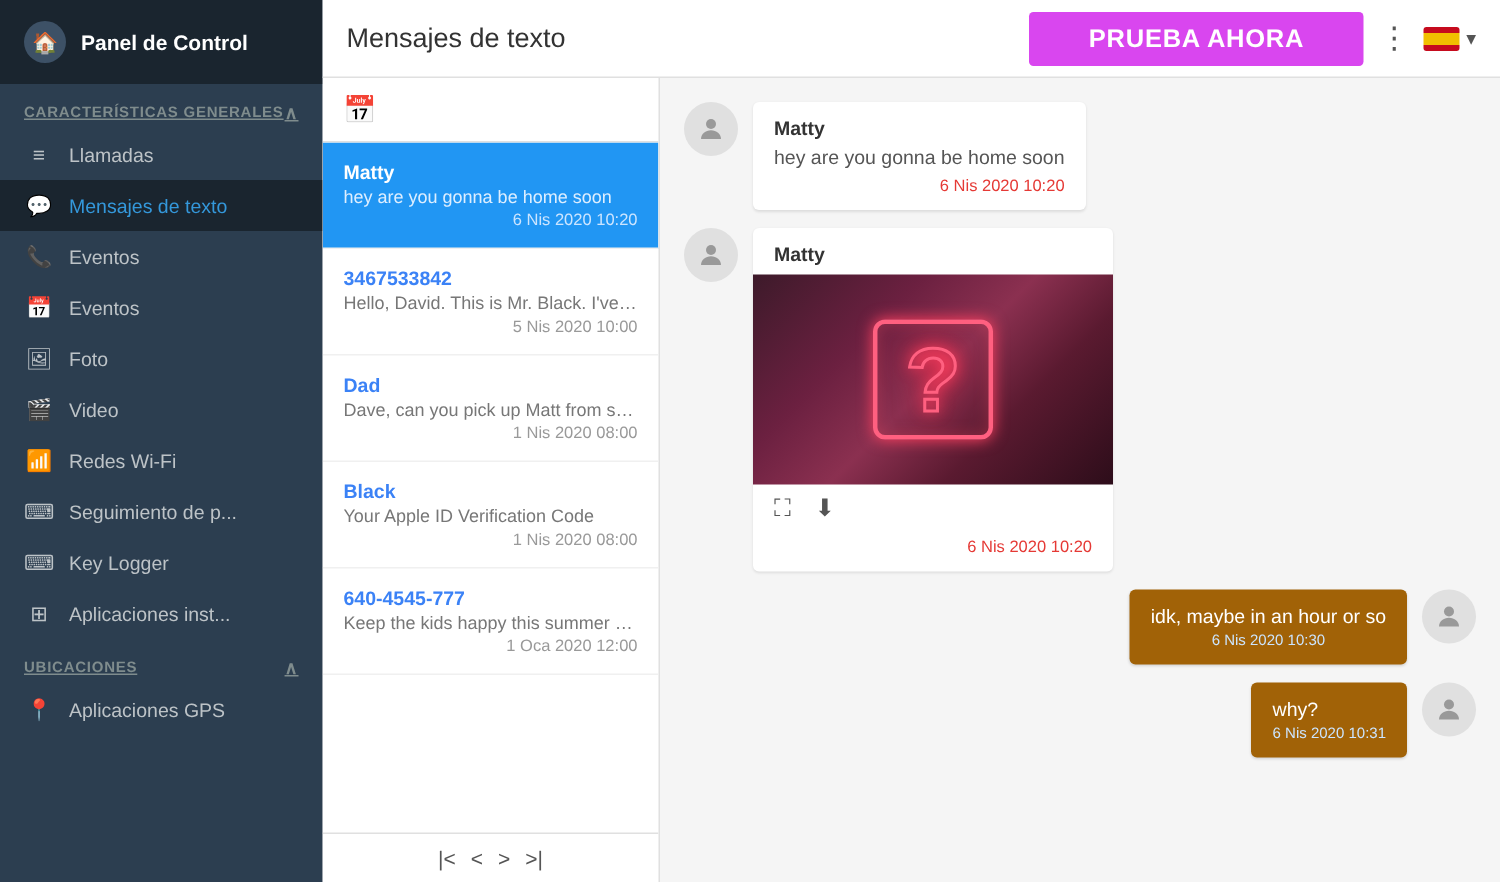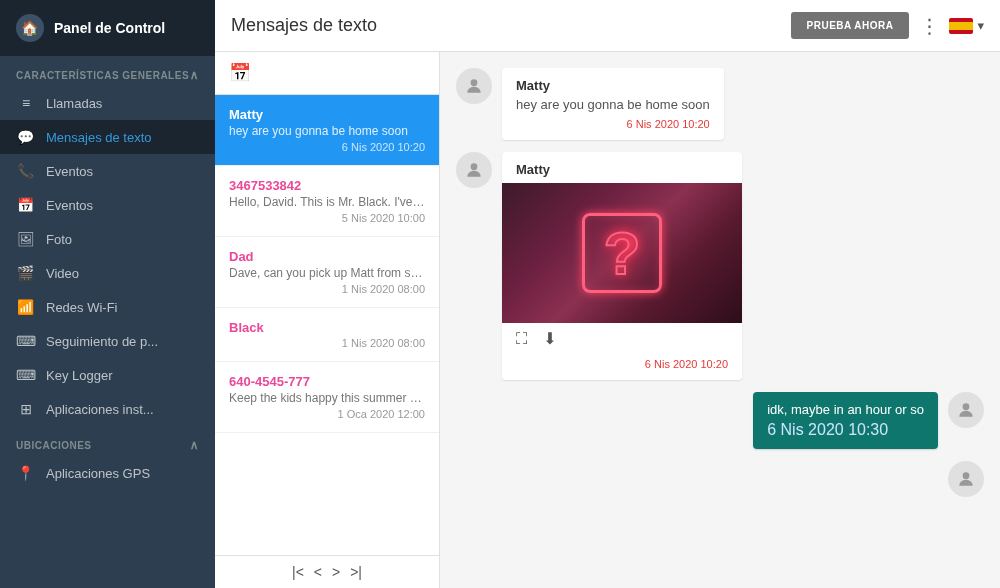--- a/index.html
+++ b/index.html
@@ -34,20 +34,21 @@
     .sidebar-title { font-size: 14px; font-weight: 600; color: #fff; text-align: center; }
     .section-label {
       font-size: 10px;
       font-weight: 700;
       color: #7f8c8d;
       padding: 12px 16px 4px;
       letter-spacing: 0.5px;
       display: flex;
       justify-content: space-between;
       align-items: center;
+      text-decoration: underline;
     }
     .section-label .chevron { cursor: pointer; font-size: 12px; }
     .sidebar-item {
       display: flex;
       align-items: center;
       padding: 9px 16px;
       gap: 10px;
       cursor: pointer;
       font-size: 13px;
       color: #bdc3c7;
@@ -70,25 +71,25 @@
       justify-content: space-between;
       padding: 0 16px;
       height: 52px;
       background: #fff;
       border-bottom: 1px solid #e0e0e0;
       flex-shrink: 0;
     }
     .topbar-title { font-size: 18px; font-weight: 400; color: #333; }
     .topbar-right { display: flex; align-items: center; gap: 10px; }
     .btn-prueba {
-      background: #737373;
+      background: #d946ef;
       color: #fff;
       border: none;
-      padding: 8px 16px;
-      font-size: 10px;
+      padding: 8px 40px;
+      font-size: 17px;
       font-weight: 600;
       border-radius: 3px;
       cursor: pointer;
       letter-spacing: 0.5px;
     }
     .topbar-dots { font-size: 20px; color: #555; cursor: pointer; }
     .flag-btn {
       display: flex; align-items: center; gap: 4px;
       cursor: pointer; font-size: 13px; color: #555;
     }
@@ -122,21 +123,21 @@
     .msg-list-items { flex: 1; overflow-y: auto; }
     .msg-item {
       padding: 12px 14px;
       border-bottom: 1px solid #f0f0f0;
       cursor: pointer;
     }
     .msg-item.selected { background: #2196f3; }
     .msg-item.selected .msg-item-name,
     .msg-item.selected .msg-item-preview { color: #fff; }
     .msg-item.selected .msg-item-time { color: #cce5ff; }
-    .msg-item-name { font-size: 13px; font-weight: 600; color: #ec4899; margin-bottom: 2px; }
+    .msg-item-name { font-size: 13px; font-weight: 600; color: #3b82f6; margin-bottom: 2px; }
     .msg-item-preview { font-size: 12px; color: #777; margin-bottom: 3px; white-space: nowrap; overflow: hidden; text-overflow: ellipsis; }
     .msg-item.selected .msg-item-preview { color: #ddeeff; }
     .msg-item-time { font-size: 11px; color: #999; text-align: right; }
     .msg-item.selected .msg-item-time { color: #cce5ff; }
 
     
     .msg-list-pagination {
       display: flex;
       justify-content: center;
       align-items: center;
@@ -214,29 +215,29 @@
     }
     .img-card-actions {
       padding: 6px 14px;
       display: flex; gap: 16px; align-items: center;
     }
     .img-action-btn { font-size: 16px; color: #555; cursor: pointer; }
     .img-card-time { font-size: 11px; color: #e53935; text-align: right; padding: 4px 14px 10px; }
 
     
     .out-bubble {
-      background: #0f766e;
+      background: #a16207;
       color: #fff;
       border-radius: 4px;
       padding: 10px 14px;
       max-width: 320px;
       box-shadow: 0 1px 2px rgba(0,0,0,0.15);
     }
     .out-bubble .out-text { font-size: 13px; margin-bottom: 4px; }
-    .out-bubble .out-time { font-size: 16px; color: #cce5ff; text-align: left; }
+    .out-bubble .out-time { font-size: 10px; color: #cce5ff; text-align: center; }
 
     
     .conv-scroll::-webkit-scrollbar { width: 6px; }
     .conv-scroll::-webkit-scrollbar-thumb { background: #ccc; border-radius: 3px; }
     .msg-list-items::-webkit-scrollbar { width: 4px; }
     .msg-list-items::-webkit-scrollbar-thumb { background: #ddd; border-radius: 2px; }
     .sidebar::-webkit-scrollbar { width: 4px; }
     .sidebar::-webkit-scrollbar-thumb { background: #3d5166; border-radius: 2px; }
   </style>
 </head>
@@ -340,20 +341,21 @@
         </div>
 
         <div class="msg-item">
           <div class="msg-item-name">Dad</div>
           <div class="msg-item-preview">Dave, can you pick up Matt from schoo...</div>
           <div class="msg-item-time">1 Nis 2020 08:00</div>
         </div>
 
         <div class="msg-item">
           <div class="msg-item-name">Black</div>
+          <div class="msg-item-preview">Your Apple ID Verification Code</div>
           <div class="msg-item-time">1 Nis 2020 08:00</div>
         </div>
 
         <div class="msg-item">
           <div class="msg-item-name">640-4545-777</div>
           <div class="msg-item-preview">Keep the kids happy this summer with ...</div>
           <div class="msg-item-time">1 Oca 2020 12:00</div>
         </div>
       </div>
 
@@ -415,17 +417,21 @@
           </div>
         </div>
 
         <div class="msg-bubble-row outgoing">
           <div class="avatar-circle">
             <svg width="20" height="20" viewBox="0 0 24 24" fill="#999">
                 <circle cx="12" cy="8" r="4"></circle>
                 <path d="M4 20c0-4 3.6-7 8-7s8 3 8 7"></path>
               </svg>
           </div>
+          <div class="out-bubble">
+            <div class="out-text">why?</div>
+            <div class="out-time">6 Nis 2020 10:31</div>
+          </div>
         </div>
       </div>
     </div>
   </div>
 </div>
 
 </body></html>

